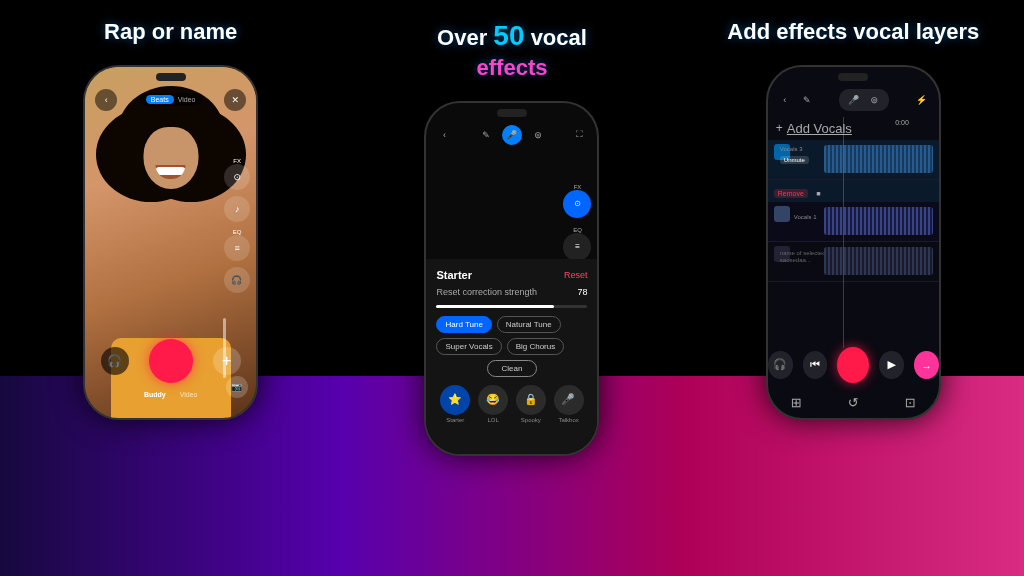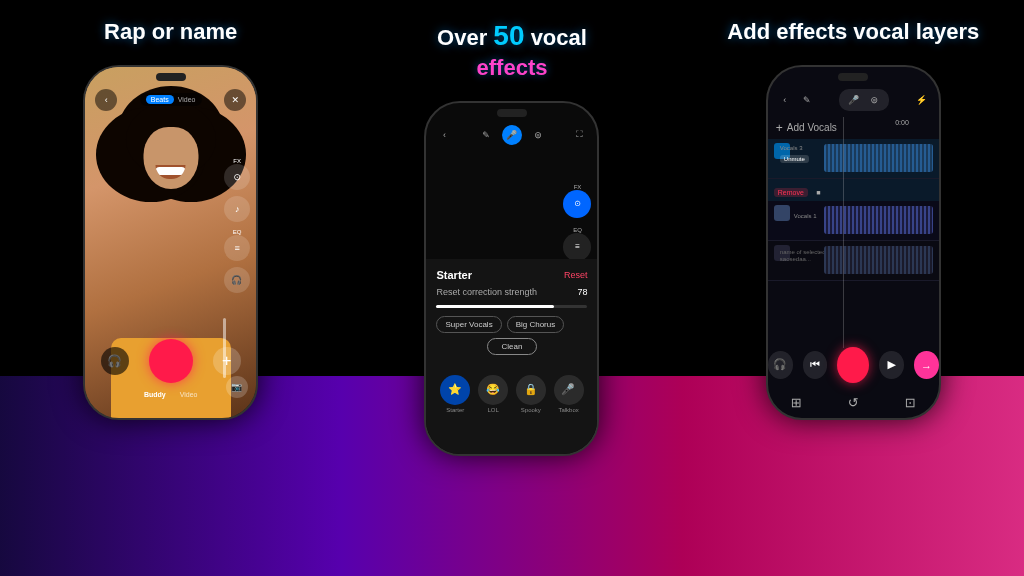--- a/index.html
+++ b/index.html
@@ -449,21 +449,21 @@
 
     .effect-btn-row2 {
       display: flex;
       gap: 5px;
       margin-bottom: 5px;
     }
 
     .effect-btn-row3 {
       display: flex;
       justify-content: flex-start;
-      margin-bottom: 20px;
+      margin-bottom: 8px;
     }
 
     .phone2-bottom-icons {
       display: flex;
       justify-content: space-around;
       align-items: center;
     }
 
     .p2-bottom-icon {
       display: flex;
@@ -551,22 +551,23 @@
       gap: 4px;
       padding: 4px 8px;
     }
 
     .plus-small {
       color: #aaa;
       font-size: 12px;
     }
 
     .add-vocals-text {
-      font-size: 10px;
+      font-size: 13px;
       color: #aaa;
+      text-decoration: underline;
     }
 
     .time-marker {
       position: absolute;
       right: 30px;
       top: 2px;
       font-size: 7px;
       color: #aaa;
     }
 
@@ -857,20 +858,24 @@
           <span class="ctrl-starter">Starter</span>
           <span class="ctrl-reset">Reset</span>
         </div>
         <div class="pitch-row">
           <span class="pitch-label">Reset correction strength</span>
           <span class="pitch-value">78</span>
         </div>
         <div class="pitch-bar">
           <div class="pitch-fill"></div>
         </div>
+        <div class="effect-buttons-row">
+          <button class="effect-btn active">Hard Tune</button>
+          <button class="effect-btn">Natural Tune</button>
+        </div>
         <div class="effect-btn-row2">
           <button class="effect-btn">Super Vocals</button>
           <button class="effect-btn">Big Chorus</button>
         </div>
         <div class="effect-btn-row3">
           <button class="effect-btn clean">Clean</button>
         </div>
         <div class="phone2-bottom-icons">
           <div class="p2-bottom-icon">
             <div class="p2-bottom-circle active">⭐</div>

